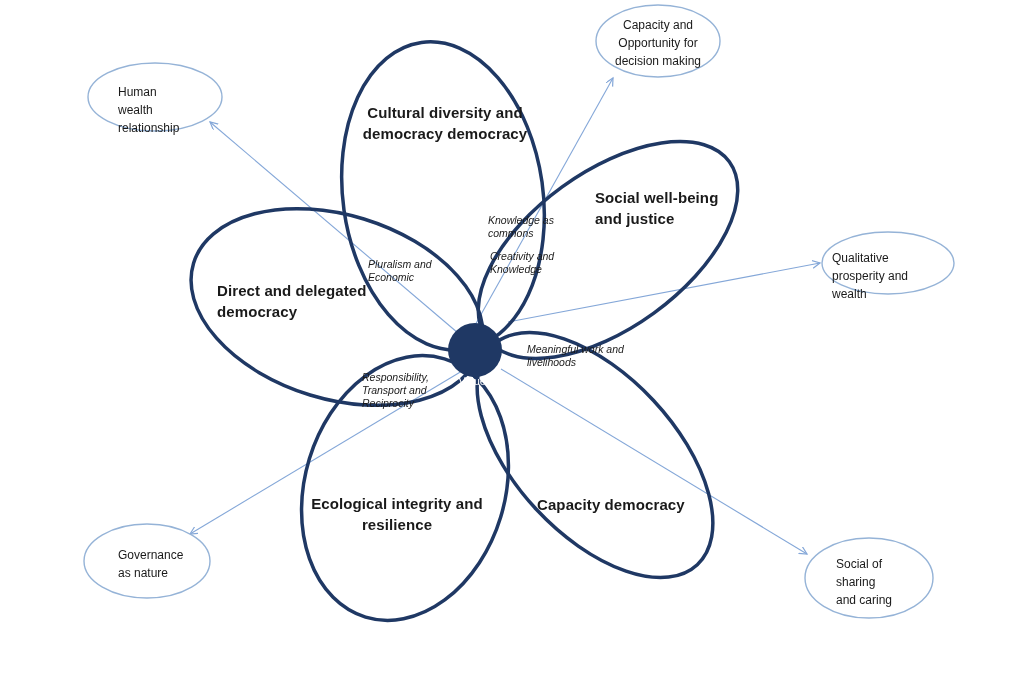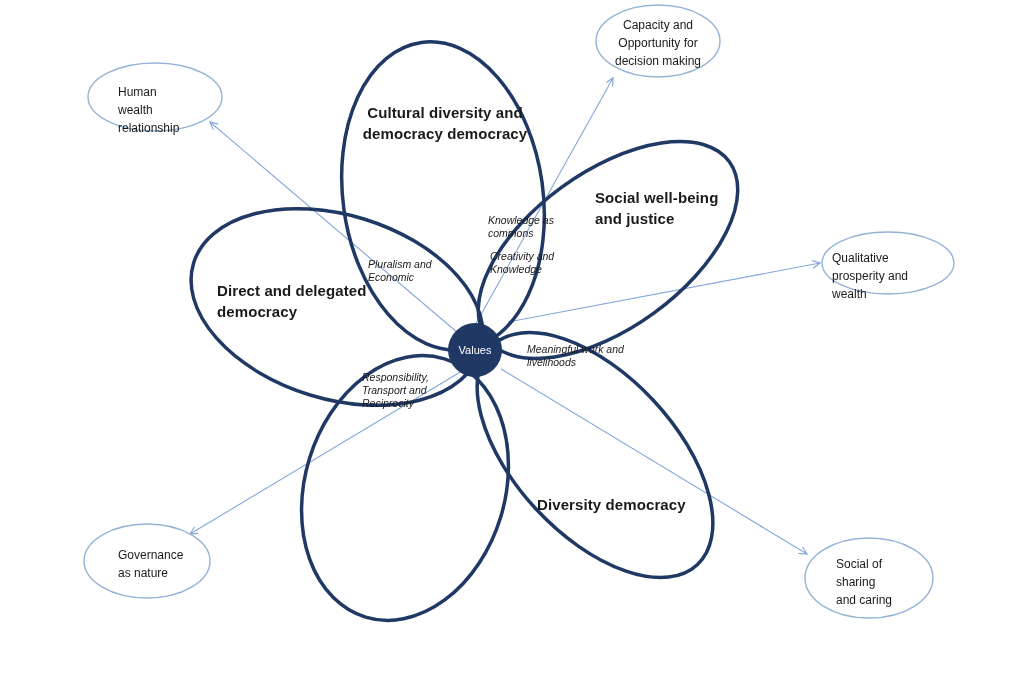--- a/index.html
+++ b/index.html
@@ -37,20 +37,21 @@
   }
   .sat {
     font-size: 12px;
     line-height: 18px;
   }
   .ctr { text-align: center; }
   .values-lbl {
     color: #ffffff;
     font-size: 11px;
     text-align: center;
+    margin-top: 31px;
   }
 </style>
 </head>
 <body>
 
 <div class="canvas">
 
   <svg width="1024" height="688" viewBox="0 0 1024 688">
     <defs>
       <marker id="ah" markerWidth="10" markerHeight="9" refX="7" refY="3.5" orient="auto">
@@ -75,21 +76,22 @@
     <ellipse cx="888" cy="263" rx="66" ry="31" fill="#ffffff" stroke="#95b3d7" stroke-width="1.4"></ellipse>
     <ellipse cx="869" cy="578" rx="64" ry="40" fill="#ffffff" stroke="#95b3d7" stroke-width="1.4"></ellipse>
     <ellipse cx="147" cy="561" rx="63" ry="37" fill="#ffffff" stroke="#95b3d7" stroke-width="1.4"></ellipse>
 
     <circle cx="475" cy="350" r="27" fill="#1f3864"></circle>
   </svg>
 
   <div class="lbl title ctr" style="left:345px; top:102px; width:200px;">Cultural diversity and democracy democracy</div>
   <div class="lbl title" style="left:582px; top:187px; width:140px;margin-left:13px;">Social well-being and justice</div>
   <div class="lbl title" style="left:196px; top:280px; width:162px;margin-left:21px;">Direct and delegated democracy</div>
-  <div class="lbl title" style="left:537px; top:494px; width:175px;">Diversity democracy</div>
+  <div class="lbl title ctr" style="left:307px; top:493px; width:180px;">Ecological integrity and resilience</div>
+  <div class="lbl title" style="left:537px; top:494px; width:175px;">Capacity democracy</div>
 
   <div class="lbl small" style="left:488px; top:214px; width:72px;">Knowledge as commons</div>
   <div class="lbl small" style="left:490px; top:250px; width:74px;">Creativity and Knowledge</div>
   <div class="lbl small" style="left:368px; top:258px; width:72px;">Pluralism and Economic</div>
   <div class="lbl small" style="left:527px; top:343px; width:104px;">Meaningful work and livelihoods</div>
   <div class="lbl small" style="left:362px; top:371px; width:80px;">Responsibility, Transport and Reciprocity</div>
 
   <div class="lbl values-lbl" style="left:449px; top:344px; width:52px;">Values</div>
 
   <div class="lbl sat" style="left:118px; top:83px;  width:74px;">Human wealth relationship</div>

